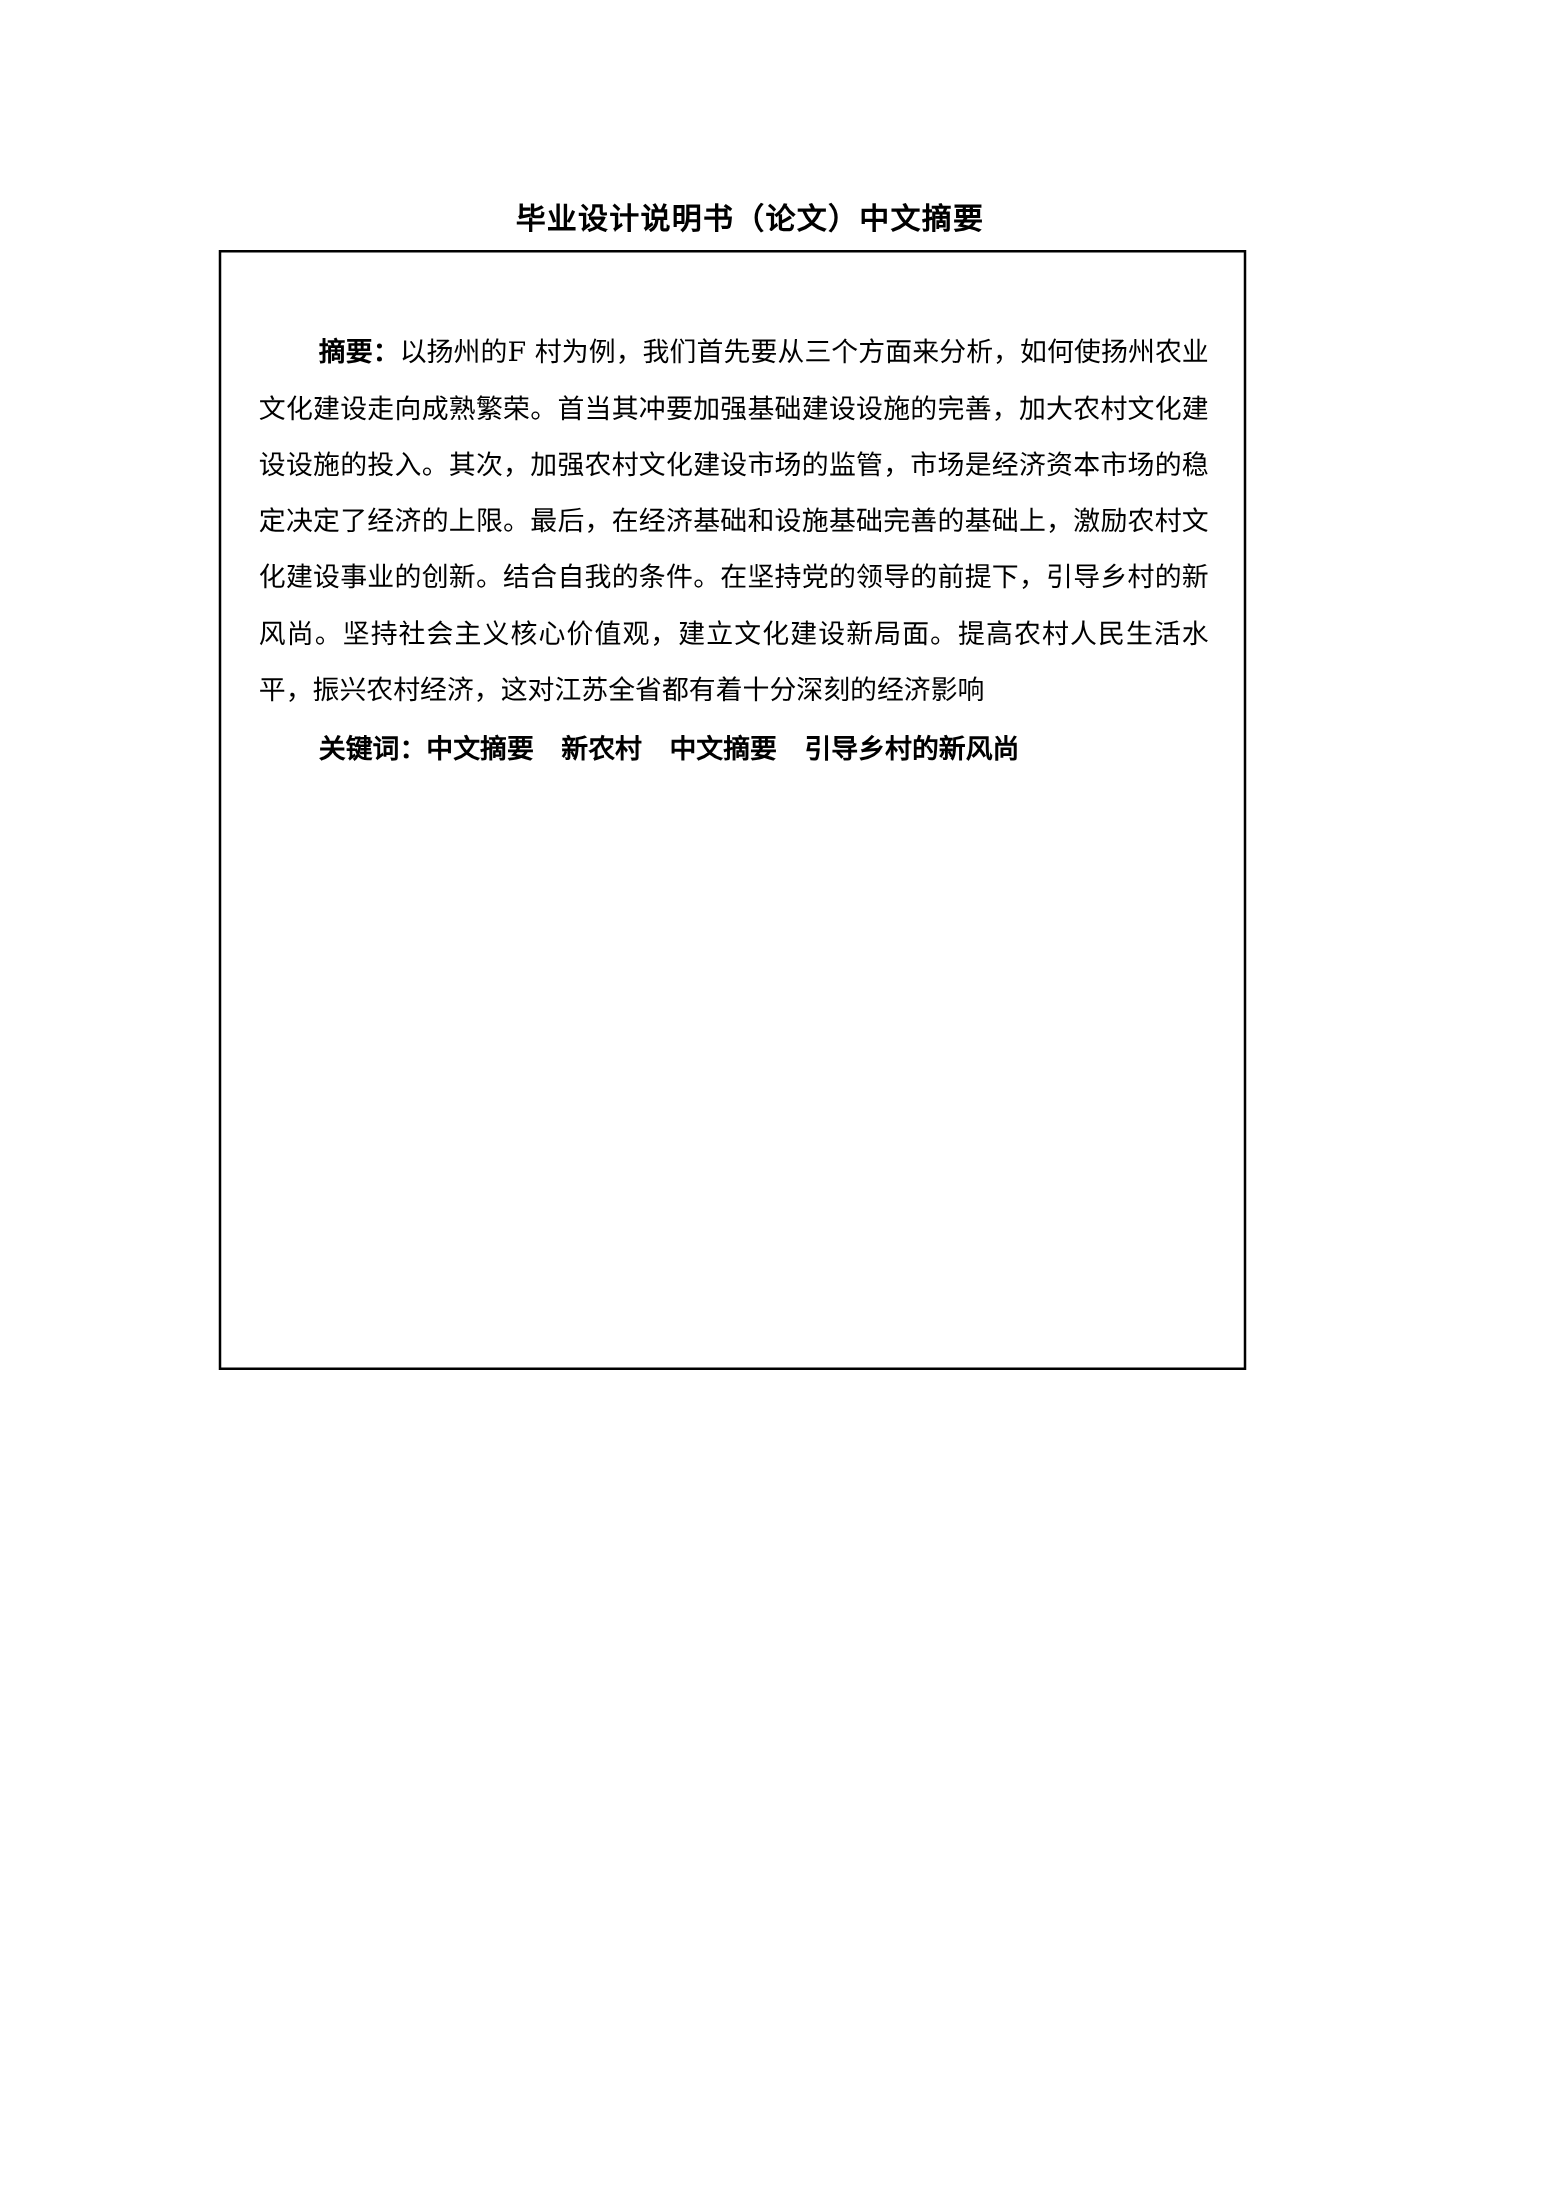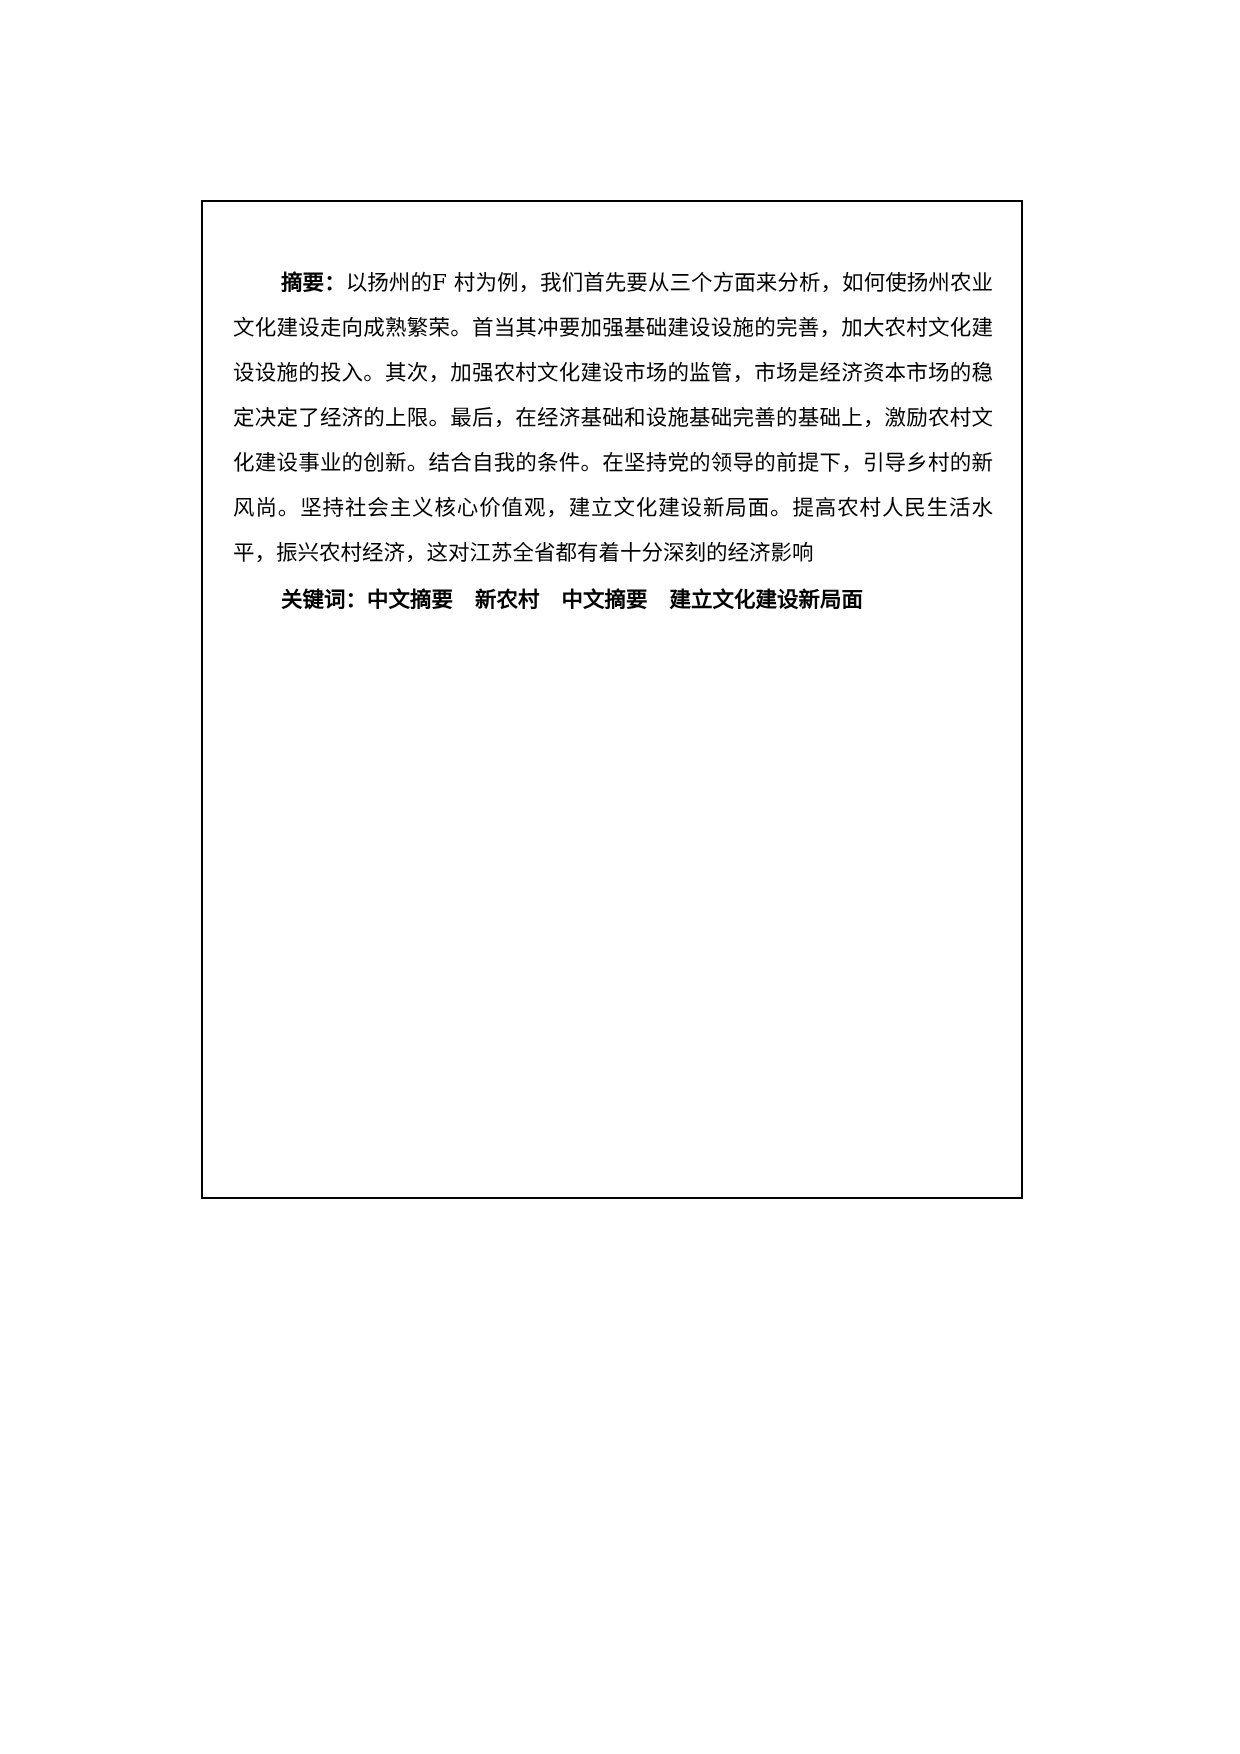--- a/index.html
+++ b/index.html
@@ -30,24 +30,24 @@
     top: 155px;
     width: 820px;
     text-align: center;
     font-size: 24px;
     font-weight: bold;
     letter-spacing: 1px;
     font-family: "DejaVu Serif", "Liberation Serif", serif;
   }
   .frame {
     position: absolute;
-    left: 201px;
+    left: 175px;
     top: 200px;
     width: 822px;
-    height: 999px;
+    height: 896px;
     border: 2.5px solid #000000;
     box-sizing: border-box;
   }
   .content {
     position: absolute;
     left: 30px;
     top: 58px;
     width: 760px;
   }
   .abstract-para {
@@ -72,24 +72,25 @@
   .kw-sep {
     display: inline-block;
     width: 22px;
   }
 </style>
 </head>
 <body>
 
 <div class="page">
 
+  <div class="doc-title">毕业设计说明书（论文）中文摘要</div>
 
   <div class="frame">
     <div class="content">
 
       <p class="abstract-para"><span class="abstract-label">摘要：</span><span>以扬州的F 村为例，我们首先要从三个方面来分析，如何使扬州农业文化建设走向成熟繁荣。首当其冲要加强基础建设设施的完善，加大农村文化建设设施的投入。其次，加强农村文化建设市场的监管，市场是经济资本市场的稳定决定了经济的上限。最后，在经济基础和设施基础完善的基础上，激励农村文化建设事业的创新。结合自我的条件。在坚持党的领导的前提下，引导乡村的新风尚。坚持社会主义核心价值观，建立文化建设新局面。提高农村人民生活水平，振兴农村经济，这对江苏全省都有着十分深刻的经济影响</span></p>
 
-      <p class="keywords"><span>关键词：</span><span>中文摘要</span><span class="kw-sep"></span><span>新农村</span><span class="kw-sep"></span><span>中文摘要</span><span class="kw-sep"></span><span>建立文化建设新局面</span></p>
+      <p class="keywords"><span>关键词：</span><span>中文摘要</span><span class="kw-sep"></span><span>新农村</span><span class="kw-sep"></span><span>中文摘要</span><span class="kw-sep"></span><span>引导乡村的新风尚</span></p>
 
     </div>
   </div>
 
 </div>
 
 </body></html>

